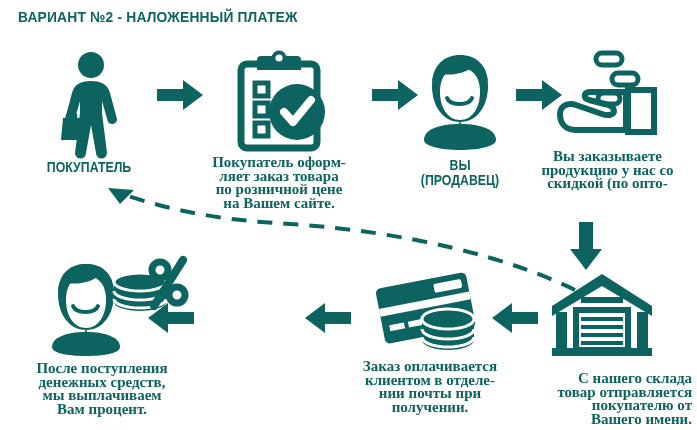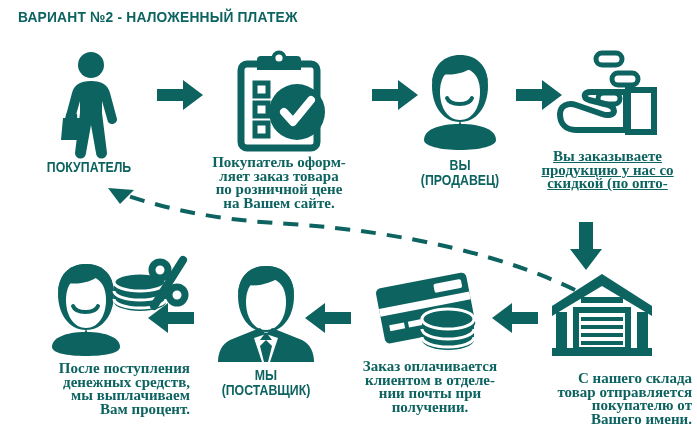--- a/index.html
+++ b/index.html
@@ -118,21 +118,21 @@
   </div>
 
   <div class="node" style="left:520px;top:50px;width:175px;">
     <svg class="icon" width="112" height="96" viewBox="0 0 112 96">
       <rect x="44" y="3" width="26" height="12" rx="6" fill="none" stroke="#0d6360" stroke-width="5"></rect>
       <rect x="60" y="23" width="26" height="12" rx="6" fill="none" stroke="#0d6360" stroke-width="5"></rect>
       <rect x="46" y="43" width="22" height="11" rx="5.5" fill="none" stroke="#0d6360" stroke-width="5"></rect>
       <path d="M8 64 c0 -8 8 -12 16 -9 l26 9 c6 2 12 1 12 -3 c0 -4 -4 -6 -9 -7 l-16 -4 c-6 -2 -6 -8 2 -8 l35 0 v38 l-50 0 c-10 0 -16 -6 -16 -16 z" fill="none" stroke="#0d6360" stroke-width="6" stroke-linejoin="round"></path>
       <rect x="76" y="40" width="26" height="42" fill="none" stroke="#0d6360" stroke-width="6"></rect>
     </svg>
-    <div class="cap-serif" style="margin-top:4px;text-decoration:underline;">
+    <div class="cap-serif" style="margin-top:4px;">
       <div>Вы заказываете</div>
       <div>продукцию у нас со</div>
       <div>скидкой (по опто-</div>
     </div>
   </div>
 
   <div class="arrow" style="left:570px;top:222px;">
     <svg width="32" height="48" viewBox="0 0 32 48">
         <path d="M9 0 h14 v27 h9 l-16 21 l-16 -21 h9 z" fill="#0d6360"></path>
       </svg>
@@ -199,43 +199,28 @@
       <div>получении.</div>
     </div>
   </div>
 
   <div class="arrow" style="left:305px;top:303px;">
     <svg width="46" height="30" viewBox="0 0 46 30">
         <path d="M46 9 h-26 v-9 l-20 15 l20 15 v-9 h26 z" fill="#0d6360"></path>
       </svg>
   </div>
 
-  <div class="node" style="left:198px;top:262px;width:136px;">
-    <svg class="icon" width="98" height="102" viewBox="0 0 98 102">
-      <path d="M49 4 c-18 0 -28 12 -28 30 c0 20 11 36 28 36 c17 0 28 -16 28 -36 c0 -18 -10 -30 -28 -30 z" fill="#0d6360"></path>
-      <path d="M49 16 c-13 0 -20 9 -20 24 c0 16 8 28 20 28 c12 0 20 -12 20 -28 c0 -15 -7 -24 -20 -24 z" fill="#ffffff"></path>
-      <path d="M21 32 c1 -19 13 -28 28 -28 c16 0 28 10 28 28 c-4 -10 -9 -14 -15 -17 c-6 6 -25 11 -34 7 c-3 3 -5 6 -7 10 z" fill="#0d6360"></path>
-      <path d="M49 70 l-6 8 h12 z" fill="#0d6360"></path>
-      <path d="M43 66 l-30 12 c-8 4 -12 12 -12 22 h44 l-8 -24 l12 -4 z" fill="#0d6360"></path>
-      <path d="M55 66 l30 12 c8 4 12 12 12 22 h-44 l8 -24 l-12 -4 z" fill="#0d6360"></path>
-      <path d="M49 78 l-6 6 l4 16 h4 l4 -16 z" fill="#0d6360"></path>
-    </svg>
-    <div class="cap-bold" style="margin-top:4px;">
-      <div>МЫ</div>
-      <div>(ПОСТАВЩИК)</div>
-    </div>
-  </div>
 
   <div class="arrow" style="left:148px;top:303px;">
     <svg width="46" height="30" viewBox="0 0 46 30">
         <path d="M46 9 h-26 v-9 l-20 15 l20 15 v-9 h26 z" fill="#0d6360"></path>
       </svg>
   </div>
 
-  <div class="node" style="left:14px;top:258px;width:176px;text-align:right;">
+  <div class="node" style="left:14px;top:258px;width:176px;">
     <svg class="icon" width="168" height="100" viewBox="0 0 168 100">
 
       <g transform="translate(22,6)">
         <path d="M46 0 c-18 0 -28 12 -28 30 c0 20 11 36 28 36 c17 0 28 -16 28 -36 c0 -18 -10 -30 -28 -30 z" fill="#0d6360"></path>
         <path d="M46 12 c-13 0 -20 9 -20 24 c0 16 8 28 20 28 c12 0 20 -12 20 -28 c0 -15 -7 -24 -20 -24 z" fill="#ffffff"></path>
         <path d="M18 27 c2 -18 13 -27 28 -27 c16 0 27 10 28 27 c-4 -9 -10 -13 -16 -15 c-5 6 -24 10 -33 6 c-3 3 -5 6 -7 9 z" fill="#0d6360"></path>
         <path d="M33 42 c3 8 22 8 25 0" fill="none" stroke="#0d6360" stroke-width="4" stroke-linecap="round"></path>
         <path d="M46 65 l-4 9 l4 6 l4 -6 z" fill="#0d6360"></path>
         <path d="M46 68 c-21 0 -34 6 -34 15 c0 6 15 9 34 9 c19 0 34 -3 34 -9 c0 -9 -13 -15 -34 -15 z" fill="#0d6360"></path>
       </g>

